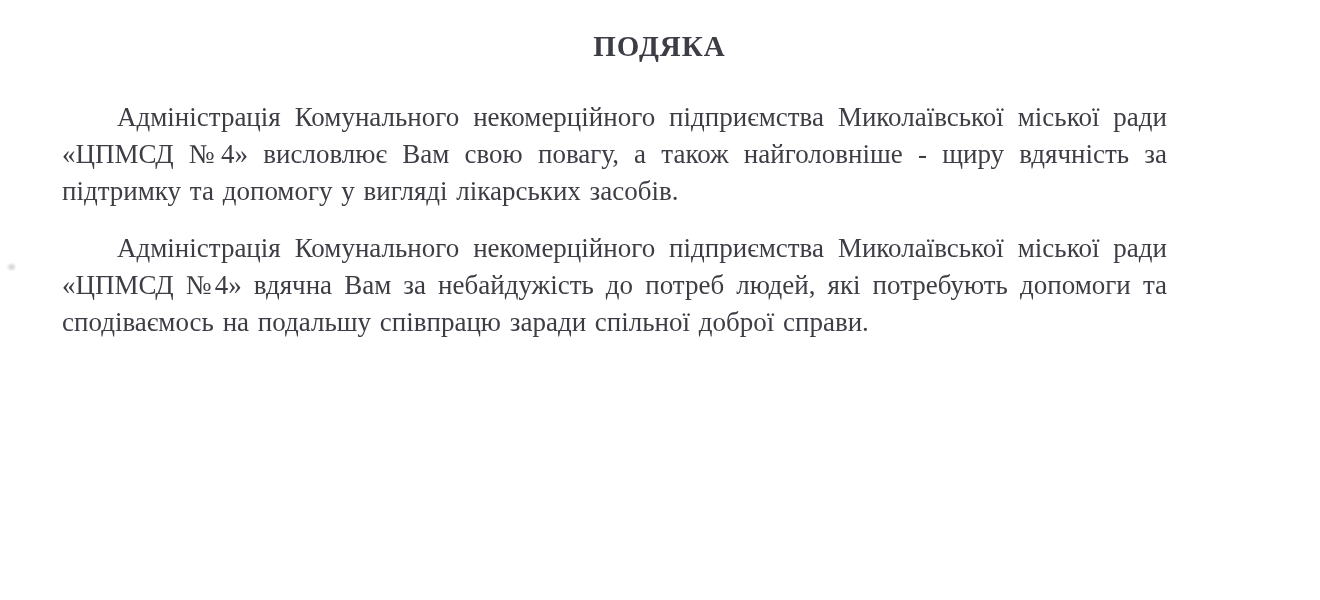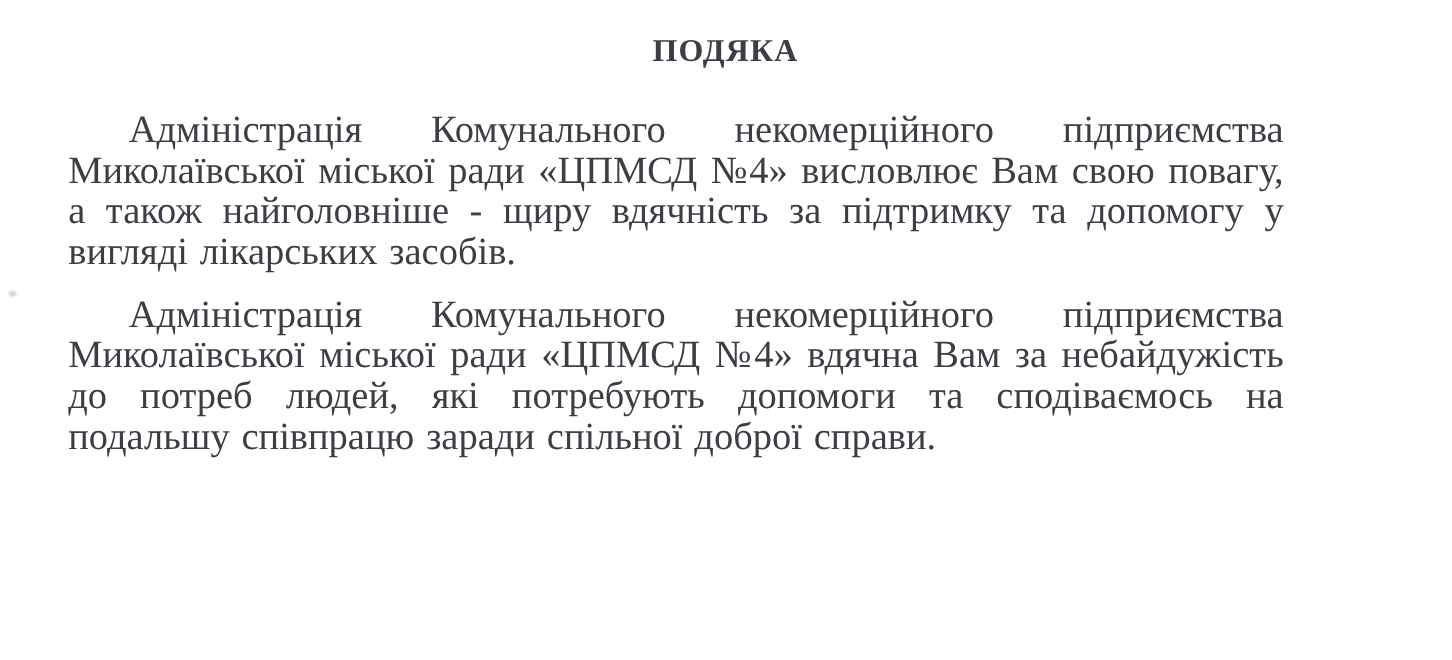--- a/index.html
+++ b/index.html
@@ -26,21 +26,21 @@
   }
   .doc-title {
     text-align: center;
     font-weight: bold;
     font-size: 29px;
     letter-spacing: 1px;
     margin: 0 0 36px 90px;
     filter: blur(0.3px);
   }
   .doc-par {
-    font-size: 35px;
+    font-size: 27px;
     line-height: 37px;
     text-align: justify;
     text-indent: 55px;
     margin: 0;
     filter: blur(0.35px);
     word-spacing: 2px;
   }
   .doc-par.gap-after {
     margin-bottom: 20px;
   }

